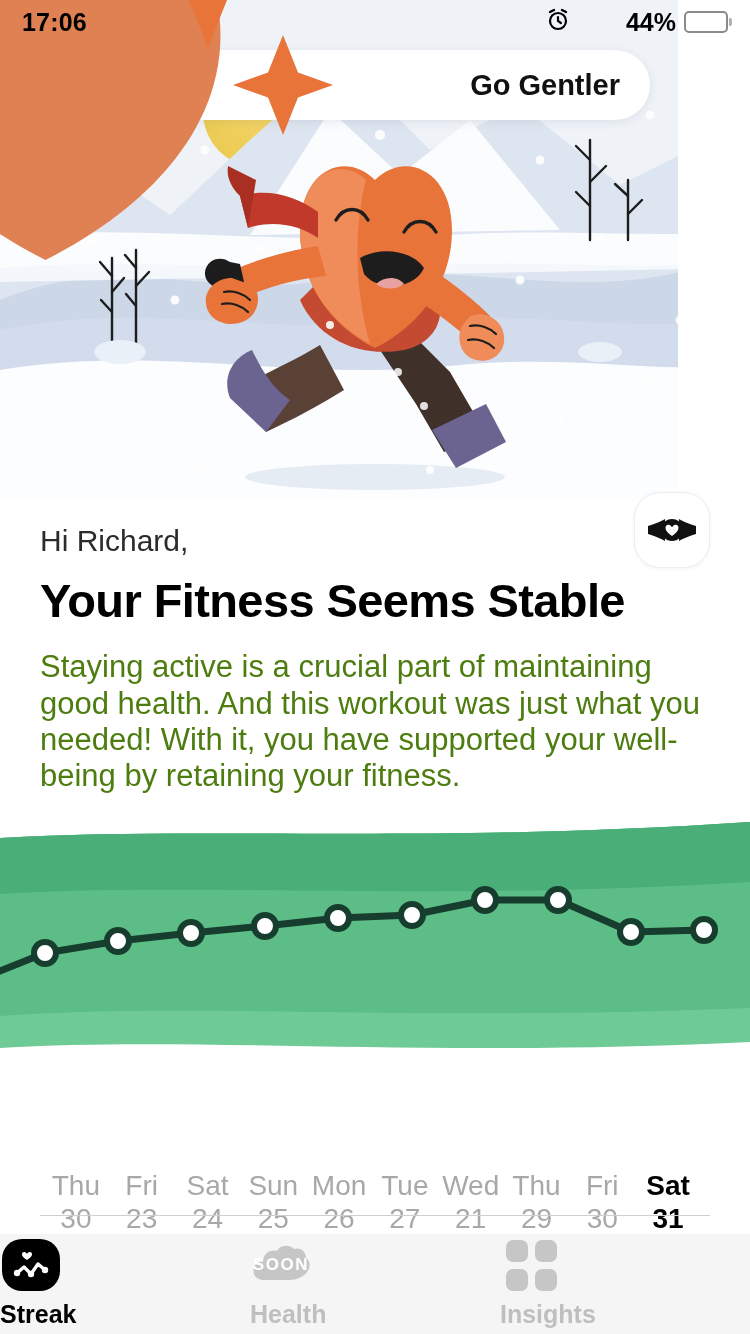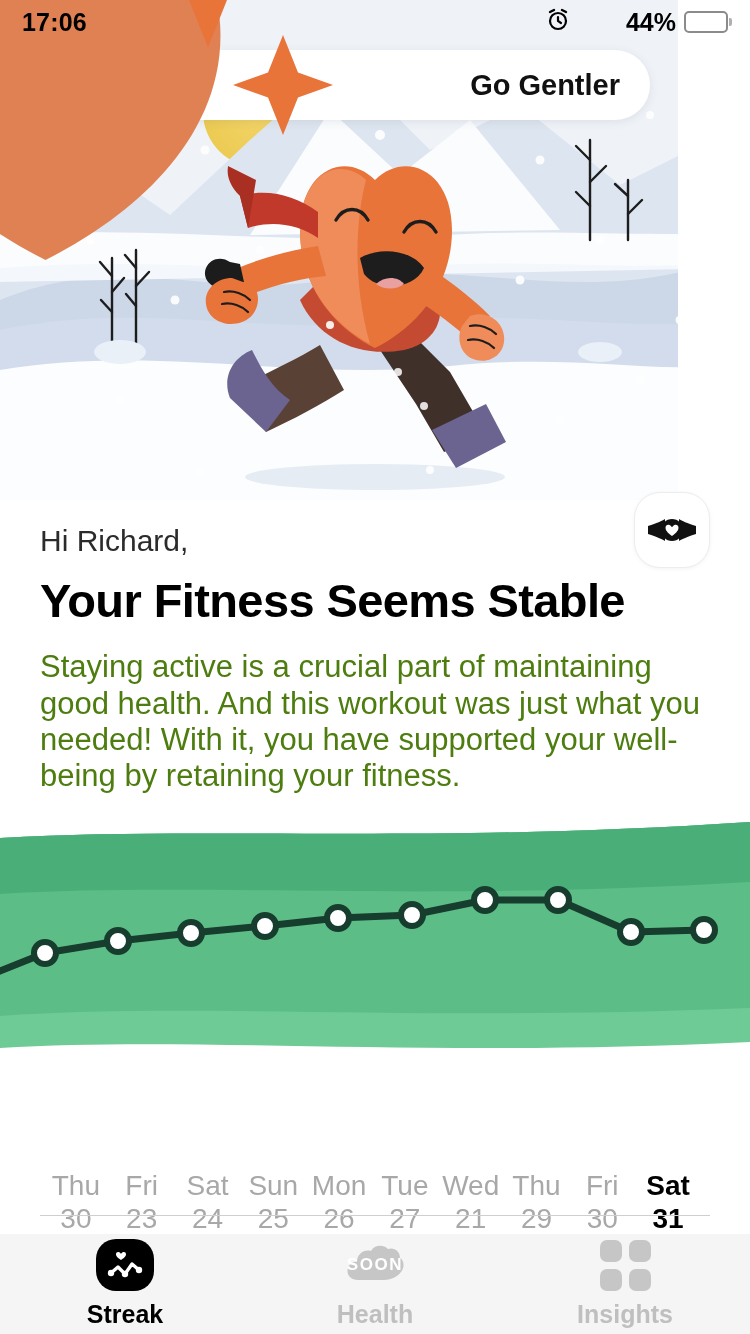--- a/index.html
+++ b/index.html
@@ -99,21 +99,21 @@
     position:absolute; top:1215px; left:40px; width:670px; height:1px;
     background:#cfcfcf;
   }
 
   
   .tabbar {
     position:absolute; bottom:0; left:0; width:750px; height:100px;
     background:#f5f5f5; display:flex; align-items:center;
   }
   .tab {
-    flex:1; display:flex; flex-direction:column; align-items:center; gap:9px;
+    flex:1; display:flex; flex-direction:column; gap:9px;
   }
   .tab .tab-label { font-size:25px; font-weight:700; color:#bfbfbf; }
   .tab.active .tab-label { color:#000; }
   .tab-icon { width:62px; height:52px; display:flex; align-items:center; justify-content:center; }
   .icon-sq {
     width:58px; height:52px; border-radius:20px; background:#000;
     display:flex; align-items:center; justify-content:center;
   }
   .icon-sq.gray { background:#c6c6c6; }
   .grid4 { display:grid; grid-template-columns:repeat(2,22px); grid-gap:7px; }

